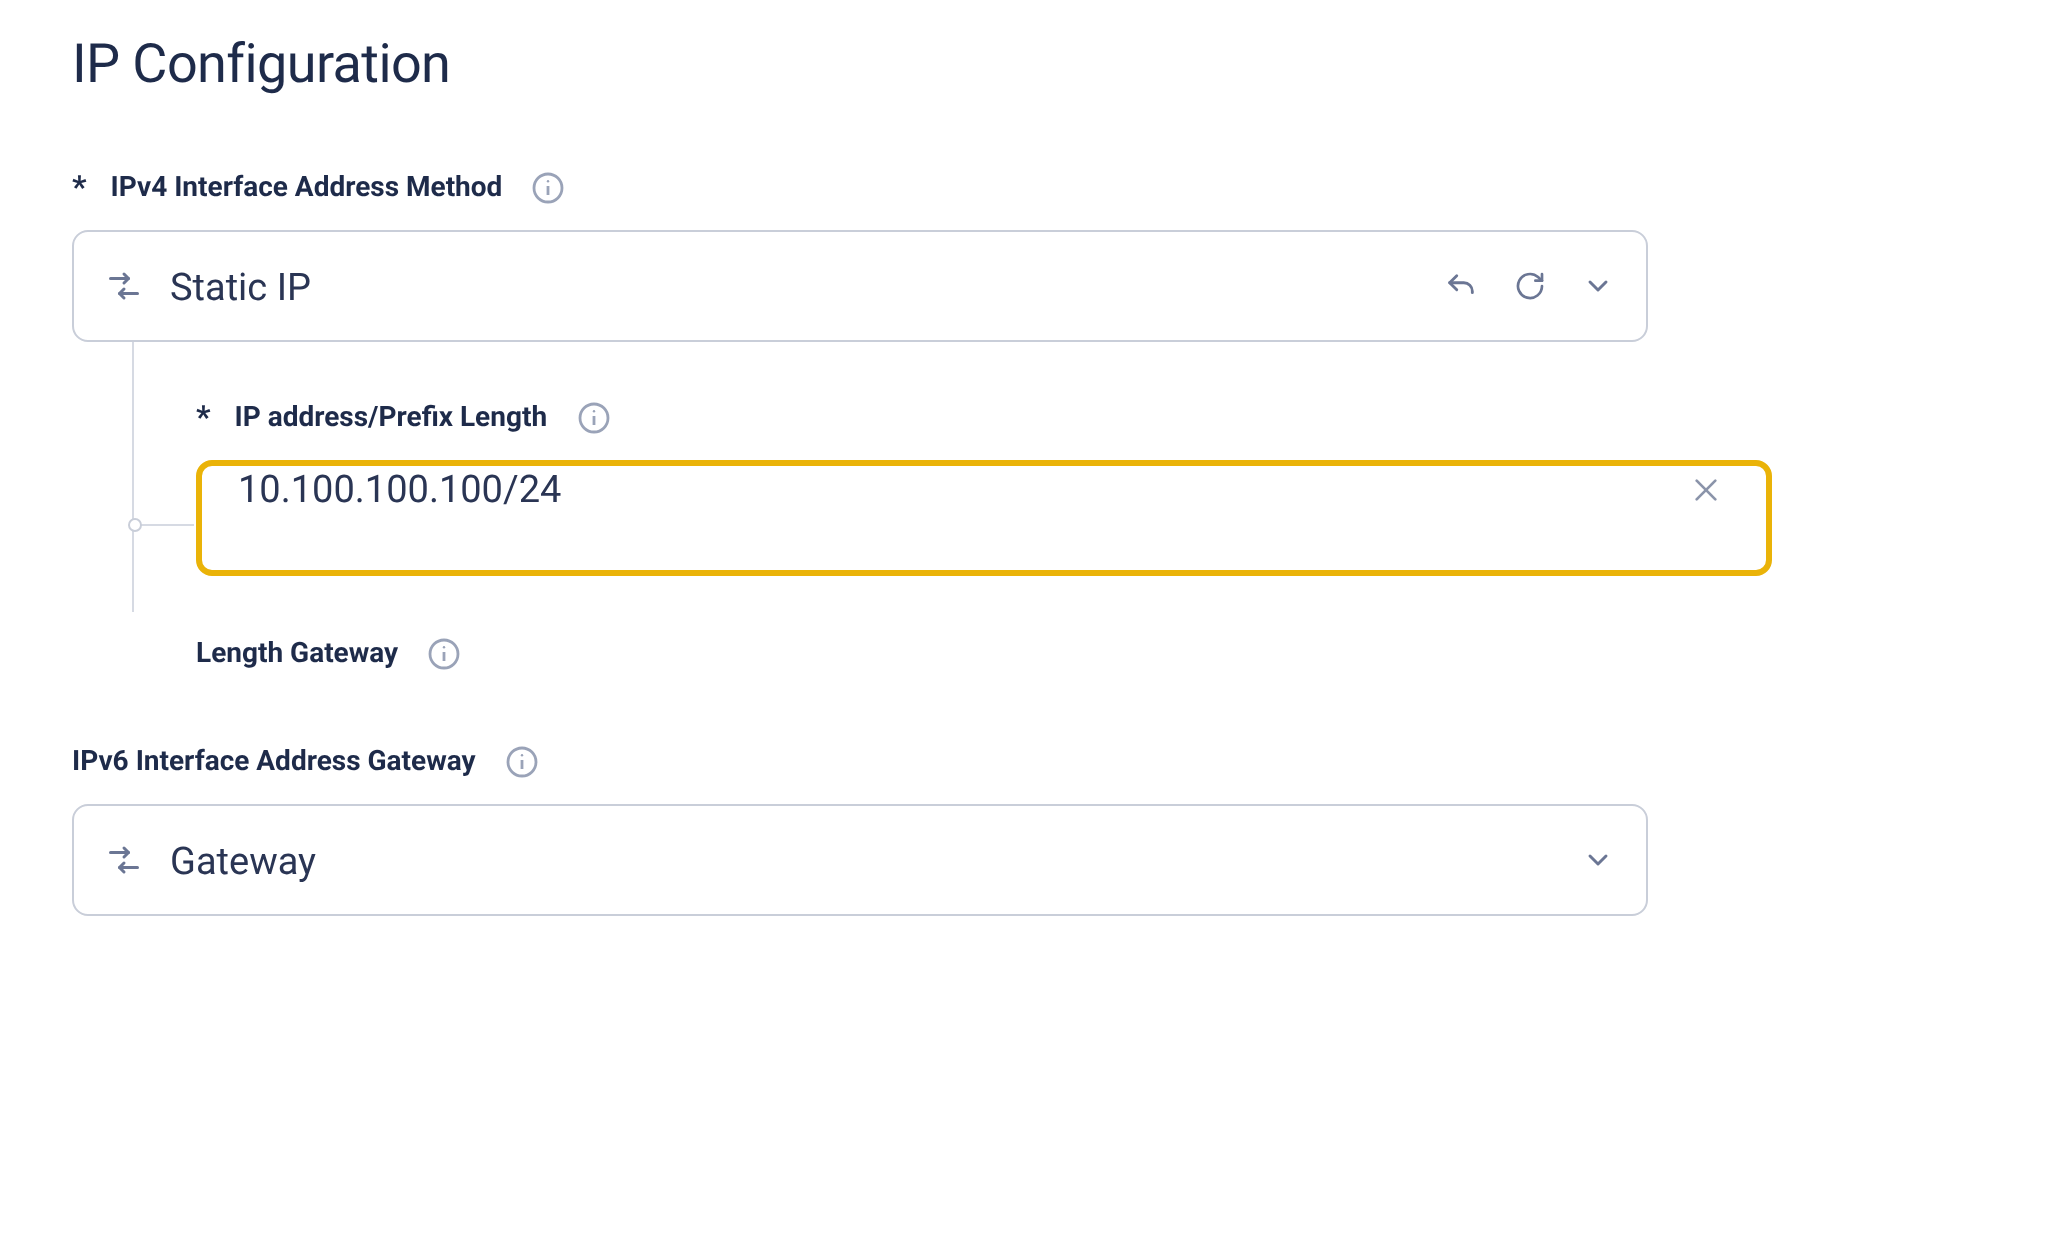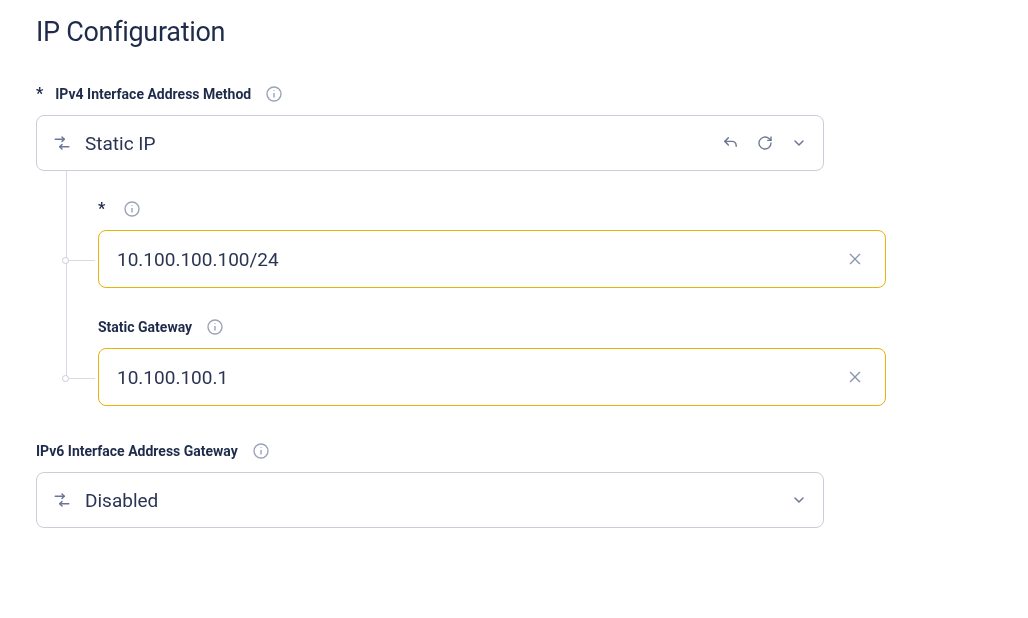--- a/index.html
+++ b/index.html
@@ -113,22 +113,22 @@
       left: -6px;
       width: 7px;
       height: 7px;
       border-radius: 50%;
       background: #fff;
       border: 1px solid #c9ced9;
       transform: translate(-31px, -3px);
     }
     .input-box {
       display: flex;
-      align-items: center;
-      border: 1px solid #eab308;
+      align-items: flex-start;
+      border: 3px solid #eab308;
       border-radius: 8px;
       background: #fff;
       height: 58px;
       padding: 0 18px;
       position: relative;
     }
     .input-box input {
       flex: 1;
       border: none;
       outline: none;
@@ -203,20 +203,21 @@
       </span>
     </div>
   </div>
 
   <div class="nested-container">
     <div class="tree-line-vert"></div>
 
     <div class="nested-field">
       <div class="label-row">
         <span class="required">*</span>
+        <span class="label">IP address/Prefix Length</span>
         <span class="info-icon">
           <svg width="16" height="16" viewBox="0 0 16 16" fill="none" stroke="currentColor" stroke-width="1.4">
             <circle cx="8" cy="8" r="7"></circle>
             <line x1="8" y1="7" x2="8" y2="11.5"></line>
             <circle cx="8" cy="4.6" r="0.6" fill="currentColor" stroke="none"></circle>
           </svg>
         </span>
       </div>
       <div class="input-box nested-input">
         <div class="tree-line-horiz" style="top:29px"></div>
@@ -226,40 +227,29 @@
           <svg width="16" height="16" viewBox="0 0 24 24" fill="none" stroke="currentColor" stroke-width="2" stroke-linecap="round">
             <line x1="5" y1="5" x2="19" y2="19"></line>
             <line x1="19" y1="5" x2="5" y2="19"></line>
           </svg>
         </span>
       </div>
     </div>
 
     <div class="nested-field" style="margin-bottom:10px;">
       <div class="label-row">
-        <span class="label">Static Gateway</span>
+        <span class="label">Length Gateway</span>
         <span class="info-icon">
           <svg width="16" height="16" viewBox="0 0 16 16" fill="none" stroke="currentColor" stroke-width="1.4">
             <circle cx="8" cy="8" r="7"></circle>
             <line x1="8" y1="7" x2="8" y2="11.5"></line>
             <circle cx="8" cy="4.6" r="0.6" fill="currentColor" stroke="none"></circle>
           </svg>
         </span>
       </div>
-      <div class="input-box nested-input">
-        <div class="tree-line-horiz" style="top:29px"></div>
-        <div class="tree-dot" style="top:29px"></div>
-        <input type="text" value="10.100.100.1" style="">
-        <span class="clear-btn">
-          <svg width="16" height="16" viewBox="0 0 24 24" fill="none" stroke="currentColor" stroke-width="2" stroke-linecap="round">
-            <line x1="5" y1="5" x2="19" y2="19"></line>
-            <line x1="19" y1="5" x2="5" y2="19"></line>
-          </svg>
-        </span>
-      </div>
     </div>
   </div>
 </div>
 
 <div class="field-group" style="margin-top:36px;">
   <div class="label-row">
     <span class="label">IPv6 Interface Address Gateway</span>
     <span class="info-icon">
       <svg width="16" height="16" viewBox="0 0 16 16" fill="none" stroke="currentColor" stroke-width="1.4">
         <circle cx="8" cy="8" r="7"></circle>
@@ -271,21 +261,21 @@
 
   <div class="select-box ipv6-select">
     <span class="leading-icon">
       <svg width="18" height="18" viewBox="0 0 24 24" fill="none" stroke="currentColor" stroke-width="2" stroke-linecap="round" stroke-linejoin="round">
         <path d="M3 7h12"></path>
         <path d="M12 4l3 3-3 3"></path>
         <path d="M21 17H9"></path>
         <path d="M12 20l-3-3 3-3"></path>
       </svg>
     </span>
-    <span class="select-value">Disabled</span>
+    <span class="select-value">Gateway</span>
     <div class="select-actions">
       <span class="icon-btn">
         <svg width="16" height="16" viewBox="0 0 24 24" fill="none" stroke="currentColor" stroke-width="2.2" stroke-linecap="round" stroke-linejoin="round">
           <polyline points="6 9 12 15 18 9"></polyline>
         </svg>
       </span>
     </div>
   </div>
 </div>
 

